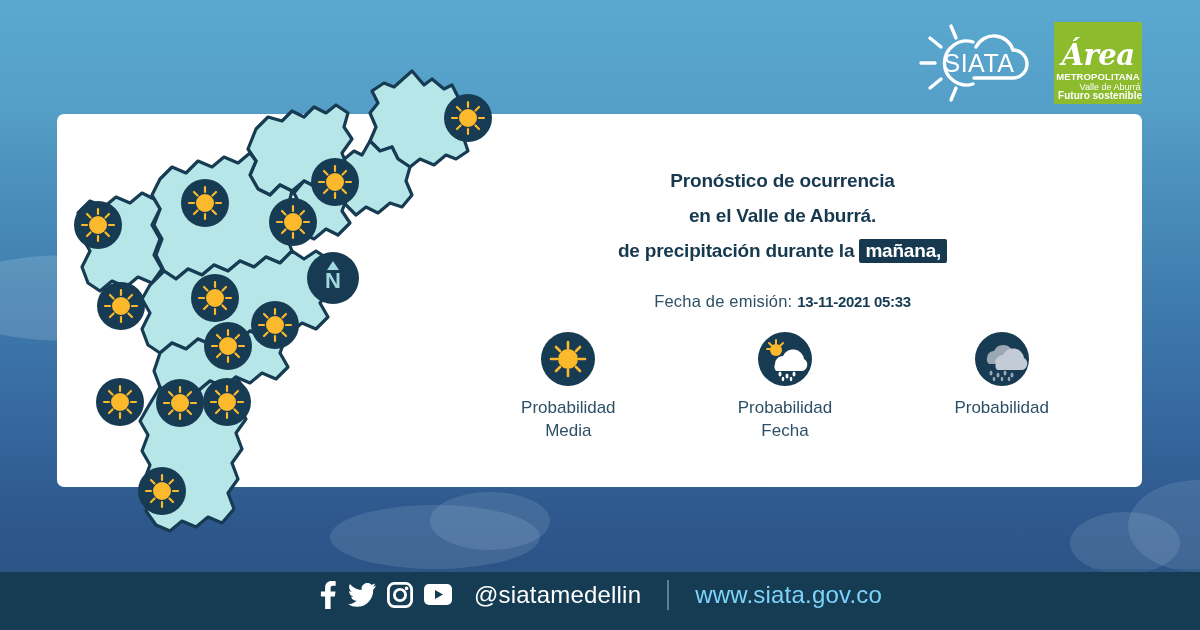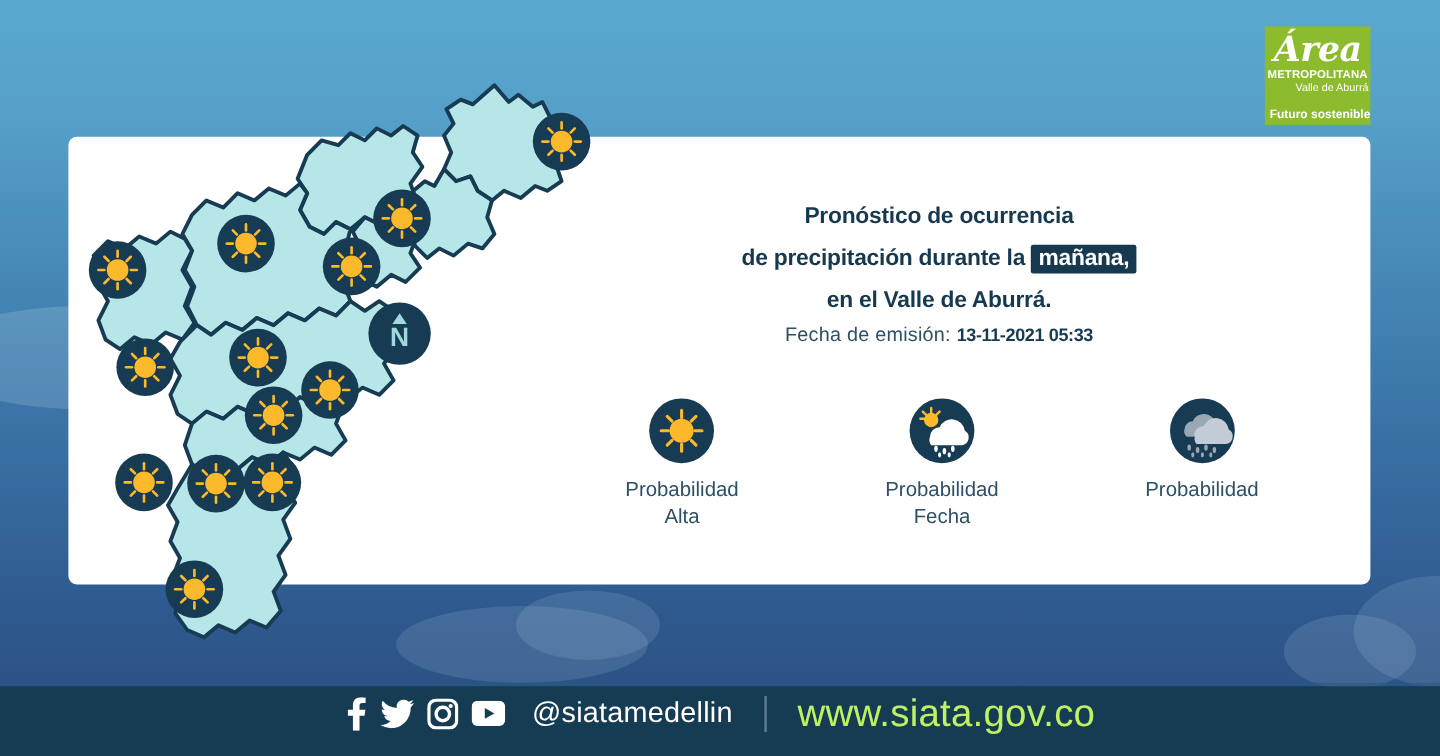--- a/index.html
+++ b/index.html
@@ -30,36 +30,36 @@
     position:absolute; left:57px; top:114px; width:1085px; height:373px;
     background:#ffffff; border-radius:7px;
   }
 
   
   .logos { position:absolute; right:58px; top:22px; display:flex; align-items:flex-start; gap:12px; }
   .siata-logo { position:relative; width:125px; height:82px; }
   .am-logo {
     width:88px; height:82px; background:#8cbb2d;
     display:flex; flex-direction:column; align-items:center; justify-content:flex-start;
-    padding-top:2px; position:relative;
+    padding-top:16px; position:relative;
   }
   .am-script { font-family:"DejaVu Serif", serif; font-style:italic; color:#ffffff;
     font-size:29px; line-height:34px; font-weight:700; letter-spacing:-.5px; }
   .am-l1 { color:#ffffff; font-size:9.5px; font-weight:700; letter-spacing:.1px; line-height:10px; }
   .am-l2 { color:#ffffff; font-size:9px; font-weight:400; line-height:10px;margin-left:24px; }
   .am-l3 { position:absolute; left:0; right:0; bottom:3px; text-align:right;
     color:#ffffff; font-size:10px; font-weight:700; }
 
   
   .title-block { position:absolute; left:455px; top:163px; width:655px; text-align:center; }
   .title {
     color:#16394f; font-weight:700; font-size:19px; line-height:35px; letter-spacing:-.2px;
   }
   .hl { background:#16394f; color:#ffffff; padding:1px 6px 2px 6px; border-radius:2px; }
-  .fecha { margin-top:2px; color:#2d5066; font-size:16.5px; letter-spacing:.2px; }
+  .fecha { margin-top:24px; color:#2d5066; font-size:16.5px; letter-spacing:.2px; }
   .fecha .fecha-val { font-size:15px; font-weight:700; letter-spacing:-.3px; color:#163b52; }
 
   
   .legend { position:absolute; left:460px; top:332px; width:650px;
     display:flex; justify-content:space-around; }
   .legend-item { width:175px; text-align:center; }
   .legend-icon { width:54px; height:54px; border-radius:50%; background:#163b52;
     margin:0 auto 10px auto; position:relative; }
   .legend-label { color:#2d5066; font-size:17px; line-height:23px; }
 
@@ -80,21 +80,21 @@
     border-bottom:9px solid #9fd8dd; }
 
   
   .footer-inner {
     position:absolute; left:0; bottom:0; width:1200px; height:71px;
     display:flex; align-items:center; justify-content:center; gap:0;
   }
   .social { display:flex; align-items:center; gap:11px; margin-right:22px; }
   .handle { color:#ffffff; font-size:24px; letter-spacing:.2px; }
   .divider { width:2px; height:30px; background:#5d7e93; margin:0 26px; }
-  .url { color:#bef264; font-size:32px; letter-spacing:.2px; }
+  .url { color:#7dd3fc; font-size:24px; letter-spacing:.2px; }
 </style>
 </head>
 <body>
 
 <div id="stage">
 
   <div class="bg-sky"></div>
   <div class="bg-cloud" style="left:-60px; top:255px; width:260px; height:86px;"></div>
   <div class="bg-cloud" style="left:60px; top:238px; width:150px; height:80px;"></div>
   <div class="bg-cloud-dark" style="left:1128px; top:480px; width:140px; height:92px;"></div>
@@ -102,20 +102,34 @@
   <div class="bg-cloud-dark" style="left:330px; top:505px; width:210px; height:64px;"></div>
   <div class="bg-cloud-dark" style="left:430px; top:492px; width:120px; height:58px;"></div>
 
   <div class="footer-rule"></div>
   <div class="footer-bar"></div>
 
   <div class="card"></div>
 
   <div class="logos">
 
+    <div class="siata-logo">
+      <svg width="125" height="82" viewBox="0 0 125 82">
+        <g stroke="#ffffff" stroke-width="3.4" fill="none" stroke-linecap="round">
+          <path d="M56 20 A22 22 0 1 0 56 62"></path>
+          <line x1="18" y1="41" x2="4" y2="41"></line>
+          <line x1="24" y1="25" x2="13" y2="16"></line>
+          <line x1="24" y1="57" x2="13" y2="66"></line>
+          <line x1="39" y1="16" x2="34" y2="4"></line>
+          <line x1="39" y1="66" x2="34" y2="78"></line>
+          <path d="M57 56 L96 56 A14 14 0 0 0 96 28 A20 20 0 0 0 59 25"></path>
+        </g>
+        <text x="62" y="50" text-anchor="middle" fill="#ffffff" font-family="Liberation Sans, sans-serif" font-size="25" font-weight="400" letter-spacing="0.5">SIATA</text>
+      </svg>
+    </div>
 
     <div class="am-logo">
       <div class="am-script">Área</div>
       <div class="am-l1">METROPOLITANA</div>
       <div class="am-l2">Valle de Aburrá</div>
       <div class="am-l3">Futuro sostenible</div>
     </div>
   </div>
 
   <div class="map">
@@ -372,22 +386,22 @@
     
     <div class="compass" style="left:273px; top:223px;">
       <span class="compass-arrow"></span>
       <span>N</span>
     </div>
   </div>
 
   <div class="title-block">
     <div class="title">
       <div>Pronóstico de ocurrencia</div>
+      <div>en el Valle de Aburrá.</div>
       <div><span>de precipitación durante la </span><span class="hl">mañana,</span></div>
-      <div>en el Valle de Aburrá.</div>
     </div>
     <div class="fecha">
       <span>Fecha de emisión:</span>
       <span class="fecha-val">13-11-2021 05:33</span>
     </div>
   </div>
 
   <div class="legend">
 
     <div class="legend-item">
@@ -401,21 +415,21 @@
             <line x1="15" y1="15" x2="19" y2="19"></line>
               <line x1="35" y1="35" x2="39" y2="39"></line>
             <line x1="39" y1="15" x2="35" y2="19"></line>
               <line x1="19" y1="35" x2="15" y2="39"></line>
           </g>
           <circle cx="27" cy="27" r="10" fill="#fcb92c"></circle>
         </svg>
       </div>
       <div class="legend-label">
         <div>Probabilidad</div>
-        <div>Alta</div>
+        <div>Media</div>
       </div>
     </div>
 
     <div class="legend-item">
       <div class="legend-icon">
         <svg width="54" height="54" viewBox="0 0 54 54">
           <g stroke="#fcb92c" stroke-width="2" stroke-linecap="round">
             <line x1="18" y1="8" x2="18" y2="12"></line>
             <line x1="9" y1="17" x2="13" y2="17"></line>
             <line x1="11" y1="11" x2="14" y2="14"></line>

